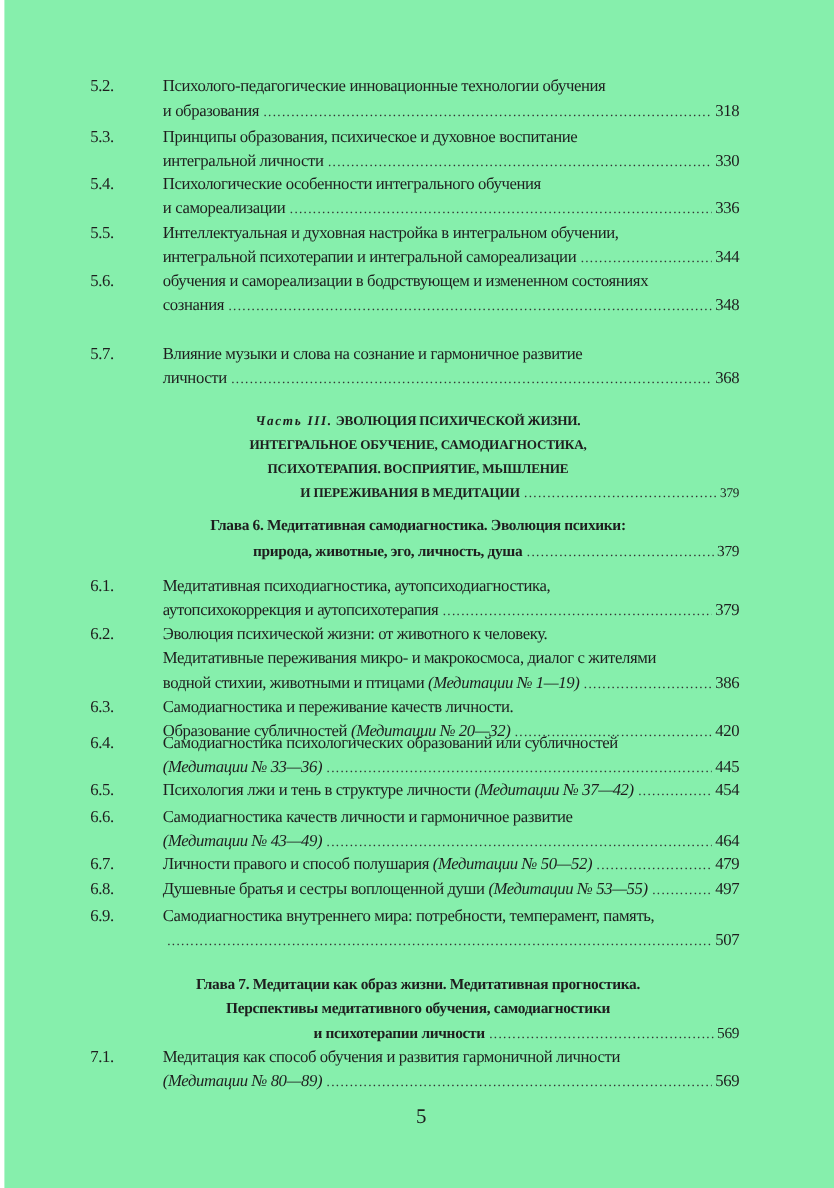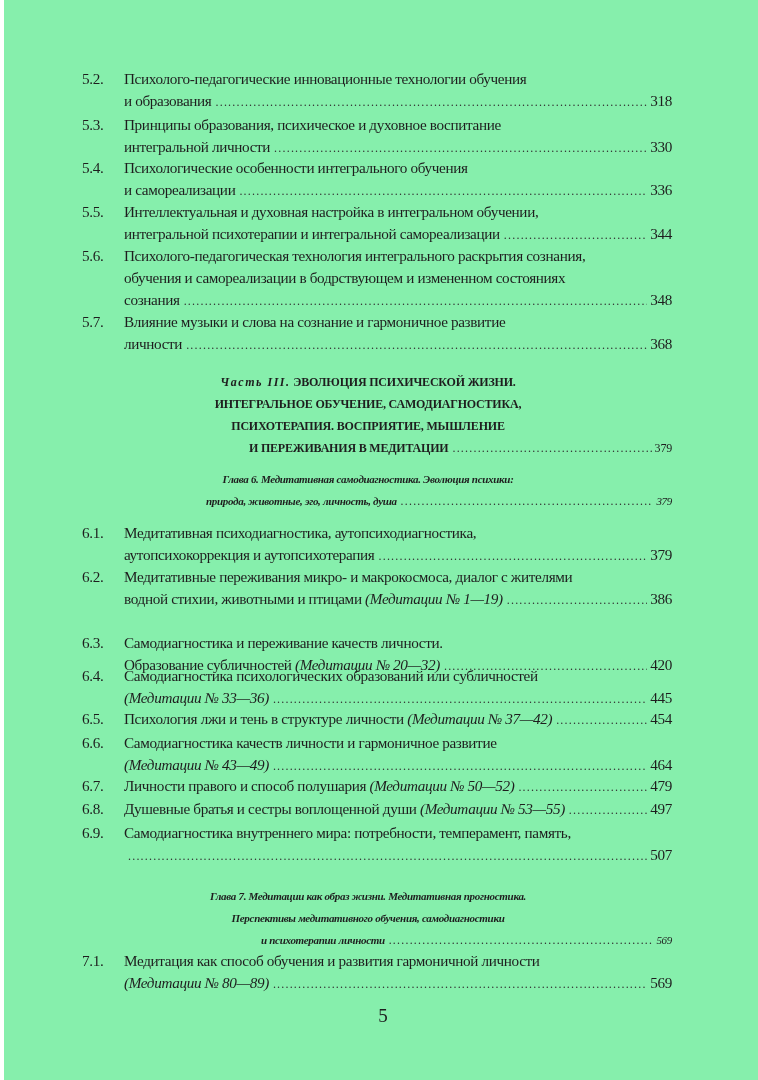--- a/index.html
+++ b/index.html
@@ -2,30 +2,30 @@
 <html><head>
 <meta charset="utf-8">
 <style>
   html, body { margin: 0; padding: 0; background: #ffffff; }
   body { width: 758px; height: 1080px; position: relative; overflow: hidden;
          font-family: "Liberation Serif", "DejaVu Serif", serif; color: #1e1e1e; }
   .page { position: absolute; left: 4px; top: 0; width: 758px; height: 1080px; background: #86efac; }
   .entry { position: absolute; left: 88px; width: 580px; font-size: 15.2px; line-height: 22px; letter-spacing: -0.35px; }
   .num { position: absolute; left: -10px; top: 0; width: 40px; }
   .body { margin-left: 32px; }
-  .line { display: flex; align-items: baseline; white-space: nowrap; height: 22px; }
+  .line { display: flex; align-items: baseline; white-space: nowrap; height: 22px; margin-left: 24px; }
   .line .txt { flex: 0 0 auto; }
   .dots { flex: 1 1 auto; overflow: hidden; margin: 0 3px 0 4px; color: #333; font-size: 12px; letter-spacing: 1.2px; }
   .dots::before { content: "........................................................................................................................................................................................................"; }
   .pg { flex: 0 0 auto; text-align: right; }
   .it { font-style: italic; }
   .part { position: absolute; left: 60px; width: 608px; font-weight: bold; font-size: 12px; line-height: 21px; text-align: center; letter-spacing: -0.2px; }
   .part .line { justify-content: center; }
   .part .italic-lead { font-style: italic; letter-spacing: 1.5px; }
-  .chapter { position: absolute; left: 60px; width: 608px; font-weight: bold; font-size: 11px; line-height: 22px; letter-spacing: -0.3px; font-style: italic; }
+  .chapter { position: absolute; left: 60px; width: 608px; font-weight: bold; font-size: 14px; line-height: 22px; letter-spacing: -0.3px; }
   .chapter .line { justify-content: center; }
   .chapter .line.last, .part .line.last { justify-content: flex-end; padding-left: 0; }
   .last .txt { margin-right: 0; }
   .pagenum { position: absolute; top: 1005px; left: 0; width: 758px; text-align: center; font-size: 19px; }
 </style>
 </head>
 <body>
 
 <div class="page">
 
@@ -82,23 +82,20 @@
           <span class="dots"></span>
           <span class="pg">344</span>
         </div>
     </div>
   </div>
 
   <div class="entry" style="top:245px">
     <span class="num">5.6.</span>
     <div class="body">
       <div class="line">
-          <span class="txt">Психолого-педагогическая технология интегрального раскрытия сознания,</span>
-        </div>
-      <div class="line">
           <span class="txt">обучения и самореализации в бодрствующем и измененном состояниях</span>
         </div>
       <div class="line">
           <span class="txt">сознания</span>
           <span class="dots"></span>
           <span class="pg">348</span>
         </div>
     </div>
   </div>
 
@@ -155,20 +152,23 @@
           <span class="dots"></span>
           <span class="pg">379</span>
         </div>
     </div>
   </div>
 
   <div class="entry" style="top:566px">
     <span class="num">6.2.</span>
     <div class="body">
       <div class="line">
+          <span class="txt">Эволюция психической жизни: от животного к человеку.</span>
+        </div>
+      <div class="line">
           <span class="txt">Медитативные переживания микро- и макрокосмоса, диалог с жителями</span>
         </div>
       <div class="line">
           <span class="txt"><span>водной стихии, животными и птицами </span><span class="it">(Медитации № 1—19)</span></span>
           <span class="dots"></span>
           <span class="pg">386</span>
         </div>
     </div>
   </div>
 

